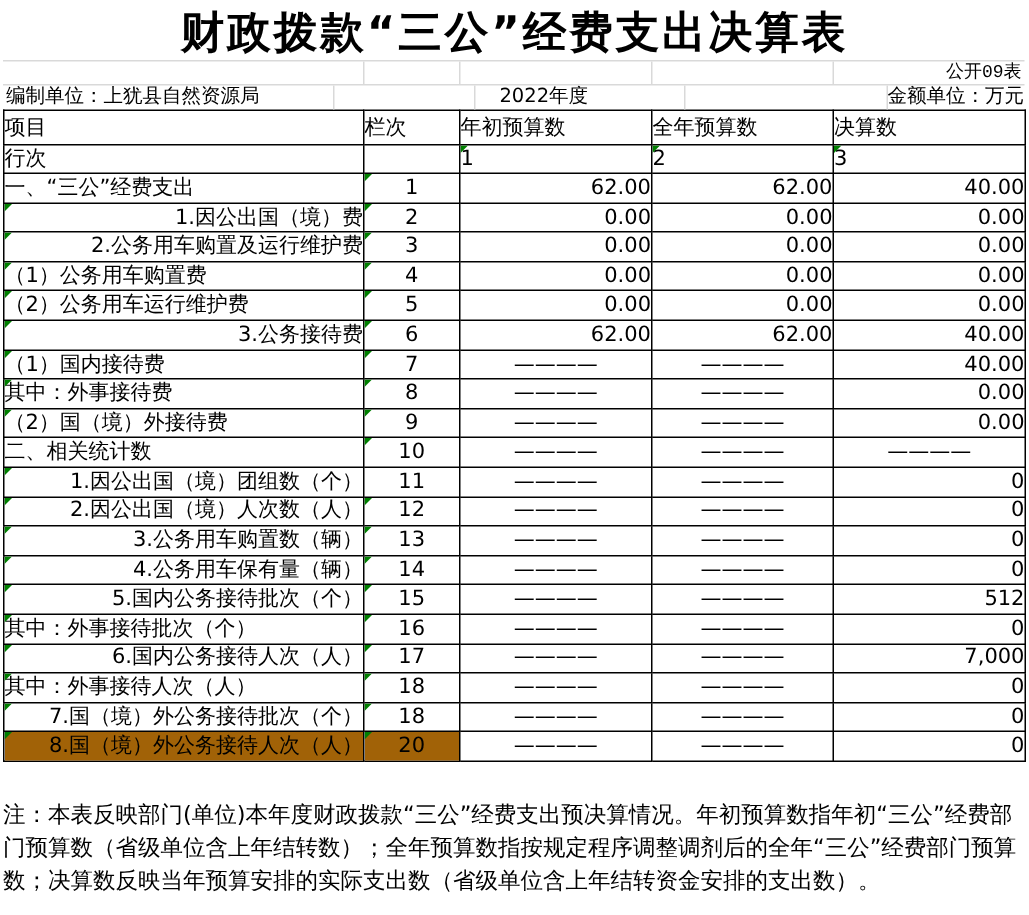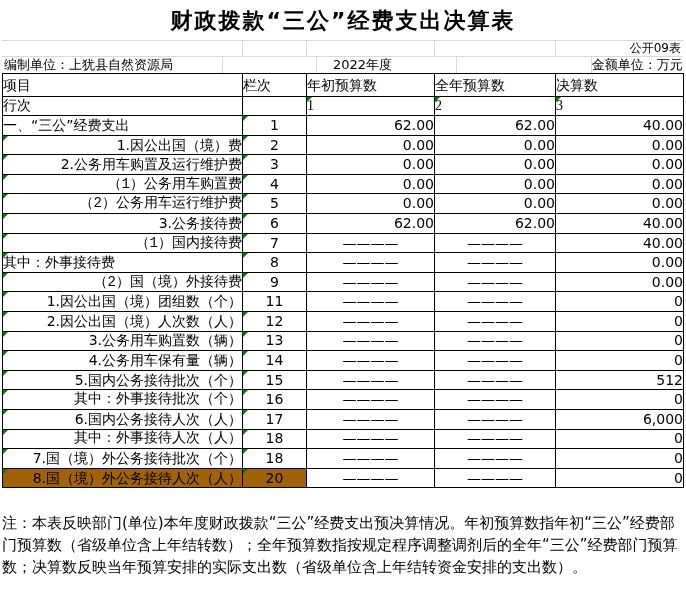--- a/index.html
+++ b/index.html
@@ -6,55 +6,55 @@
   body{
     width:686px;height:610px;overflow:hidden;background:#fff;color:#000;
     font-family:"DejaVu Sans",sans-serif;
     -webkit-font-smoothing:none;
   }
   .page{position:relative;width:686px;height:610px;}
 
   
   .title{
     width:686px;height:40px;line-height:42px;text-align:center;
-    font-size:22px;font-weight:bold;letter-spacing:2px;white-space:nowrap;
+    font-size:29px;font-weight:bold;letter-spacing:2px;white-space:nowrap;
   }
 
   
   .pregrid{margin-left:2px;width:681px;font-size:12px;}
   .pregrid .grow{display:flex;border-top:1px solid #d9d9d9;}
   .pregrid .gcell{border-left:1px solid #d9d9d9;box-sizing:border-box;overflow:hidden;white-space:nowrap;}
   .pregrid .gcell:first-child{border-left:none;}
   .row-pub{height:15px;line-height:15px;}
   .row-info{height:16px;line-height:16px;border-bottom:none;font-size:13px;gap:48px;}
-  .c1{width:240px;} .c2{width:64px;} .c3{width:128px;} .c4{width:121px;} .c5{width:128px;}
+  .c1{width:240px;} .c2{width:64px;} .c3{width:128px;} .c4{width:121px;} .c5{width:128px;font-family:Liberation Mono, monospace;}
   .t-right{text-align:right;padding-right:2px;}
   .t-center{text-align:center;}
   .t-left{padding-left:2px;}
 
   
   table.fin{
     margin-left:2px;width:681px;table-layout:fixed;border-collapse:collapse;
     font-size:14px;
   }
   table.fin td,table.fin th{
     border:1px solid #000;box-sizing:border-box;position:relative;
     font-weight:normal;padding:0;overflow:hidden;white-space:nowrap;
     vertical-align:middle;line-height:1.05;
   }
   tr.hdr1{height:23px;}
-  tr.hdr2{height:19px;font-family:Liberation Serif, serif;}
+  tr.hdr2{height:19px;}
   tr.drow{height:19.6px;}
   .th-center{text-align:left;}
   .lanci{text-align:center;}
   .num{text-align:right;padding-right:4px;}
   .dash{text-align:center;letter-spacing:0px;}
   .ind0{text-align:left;padding-left:3px;}
   .ind1{text-align:right;padding-left:13px;}
-  .ind2{text-align:right;padding-left:33px;font-family:Liberation Mono, monospace;}
+  .ind2{text-align:left;padding-left:33px;}
   .ind3{text-align:left;padding-left:75px;}
   .hl{background:#a16207;}
 
   
   .tri::before{
     content:"";position:absolute;top:0;left:0;width:0;height:0;
     border-top:5px solid #008000;border-right:5px solid transparent;
   }
 
   
@@ -170,20 +170,27 @@
           <td class="num">0.00</td>
         </tr>
         <tr class="drow">
           <td class="ind2 tri">（2）国（境）外接待费</td>
           <td class="lanci tri">9</td>
           <td class="dash">————</td>
           <td class="dash">————</td>
           <td class="num">0.00</td>
         </tr>
         <tr class="drow">
+          <td class="ind0">二、相关统计数</td>
+          <td class="lanci tri">10</td>
+          <td class="dash">————</td>
+          <td class="dash">————</td>
+          <td class="dash">————</td>
+        </tr>
+        <tr class="drow">
           <td class="ind1 tri">1.因公出国（境）团组数（个）</td>
           <td class="lanci">11</td>
           <td class="dash">————</td>
           <td class="dash">————</td>
           <td class="num">0</td>
         </tr>
         <tr class="drow">
           <td class="ind1 tri">2.因公出国（境）人次数（人）</td>
           <td class="lanci tri">12</td>
           <td class="dash">————</td>
@@ -216,21 +223,21 @@
           <td class="lanci tri">16</td>
           <td class="dash">————</td>
           <td class="dash">————</td>
           <td class="num">0</td>
         </tr>
         <tr class="drow">
           <td class="ind1 tri">6.国内公务接待人次（人）</td>
           <td class="lanci tri">17</td>
           <td class="dash">————</td>
           <td class="dash">————</td>
-          <td class="num">6,000</td>
+          <td class="num">7,000</td>
         </tr>
         <tr class="drow">
           <td class="ind2 tri">其中：外事接待人次（人）</td>
           <td class="lanci tri">18</td>
           <td class="dash">————</td>
           <td class="dash">————</td>
           <td class="num">0</td>
         </tr>
         <tr class="drow">
           <td class="ind1 tri">7.国（境）外公务接待批次（个）</td>

